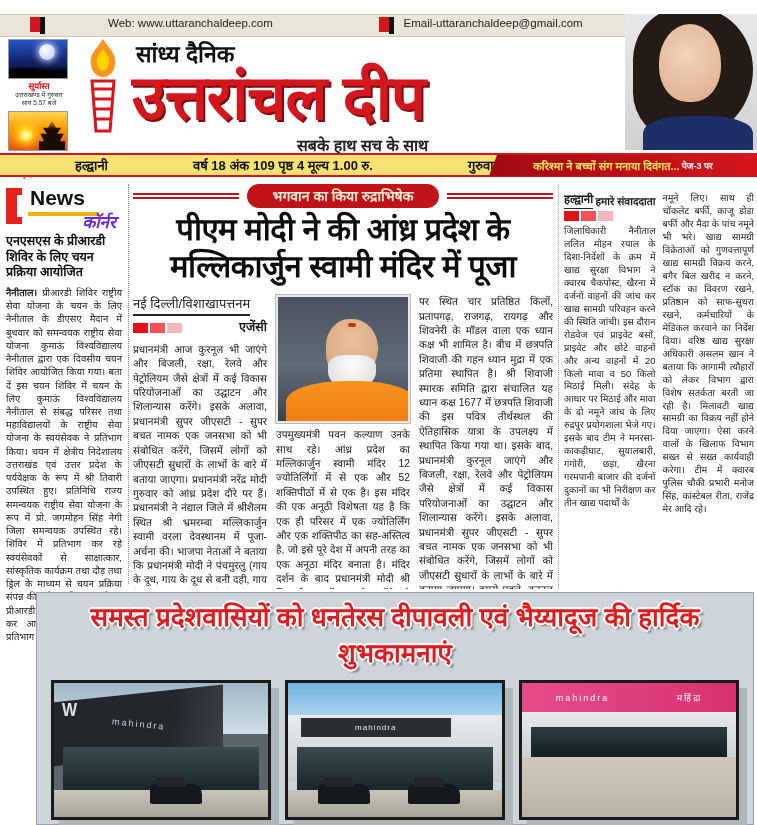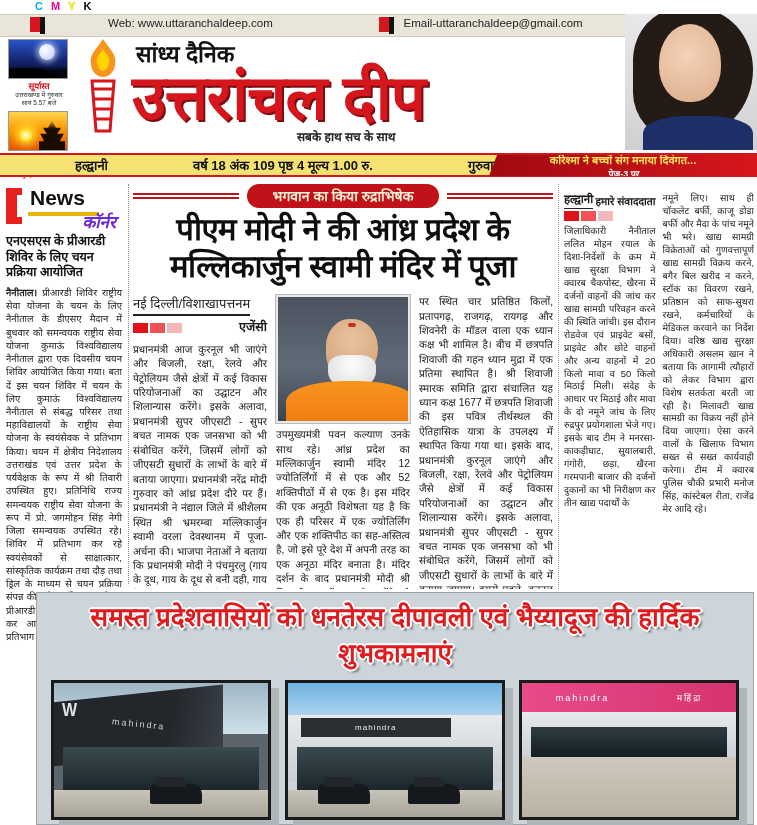--- a/index.html
+++ b/index.html
@@ -29,26 +29,26 @@
   .sunpic.moon .ground { position:absolute; bottom:0; left:0; width:100%; height:12px; background:radial-gradient(ellipse at 30% 120%, #000 60%, transparent 61%), linear-gradient(0deg, #01040f 55%, transparent); }
   .sunpic.rise { background:linear-gradient(180deg,#ffd54f 0%,#f90 45%,#e65100 100%); }
   .sunpic.rise .orb { position:absolute; left:10px; top:16px; width:14px; height:14px; border-radius:50%; background:radial-gradient(circle,#fffde7,#ffd600 70%); box-shadow:0 0 8px 3px rgba(255,235,59,.9); }
   .sunpic.rise .pagoda { position:absolute; right:2px; bottom:0; width:26px; height:30px; background:linear-gradient(0deg,#1a0d00 70%,transparent), conic-gradient(from 180deg at 50% 20%, #241000 30deg, transparent 31deg); clip-path:polygon(50% 0,65% 25%,85% 25%,70% 45%,95% 45%,80% 70%,100% 70%,100% 100%,0 100%,0 70%,20% 70%,5% 45%,30% 45%,15% 25%,35% 25%); }
   .sunlabel { color:#d6161d; font-weight:bold; font-size:8.5px; margin-top:1px; }
   .suncap { line-height:1.25; }
   .torch { position:absolute; left:80px; top:0px; width:46px; height:100px; }
   .brandblock { position:absolute; left:132px; top:0; width:490px; }
   .daily-type { font-size:23px; font-weight:bold; color:#111; margin-left:4px; }
   .paper-title { font-size:62px; font-weight:900; color:#d6161d; line-height:0.95; letter-spacing:-1px; text-shadow:2px 2px 0 #7a0d10; white-space:nowrap; }
-  .tagline { font-size:12px; font-weight:bold; color:#222; margin-top:0; margin-left:165px; }
+  .tagline { font-size:16px; font-weight:bold; color:#222; margin-top:6px; margin-left:165px; }
   .promo-photo { position:absolute; right:0; top:-23px; width:132px; height:136px; background:linear-gradient(180deg,#e8e8ea 0%,#dcdcde 60%,#cfcfd2 100%); overflow:hidden; }
   .hair { position:absolute; left:8px; top:-6px; width:120px; height:130px; border-radius:46% 54% 60% 40%; background:#241a16; }
   .face { position:absolute; left:34px; top:10px; width:62px; height:78px; border-radius:50% 50% 45% 45%; background:radial-gradient(circle at 45% 40%, #f3d3b8, #e0b393 80%); }
   .blouse { position:absolute; left:18px; bottom:-8px; width:110px; height:42px; border-radius:40% 40% 0 0; background:#1d2f66; }
-  .promo-strip { position:absolute; right:0; top:155px; width:268px; height:21px; background:linear-gradient(90deg,#a00a10,#d6161d); color:#ffe45c; font-size:11px; font-weight:bold; display:flex; align-items:center; justify-content:center; clip-path:polygon(8px 0,100% 0,100% 100%,0 100%); z-index:5;flex-direction:column; }
+  .promo-strip { position:absolute; right:0; top:155px; width:268px; height:21px; background:linear-gradient(90deg,#a00a10,#d6161d); color:#ffe45c; font-size:11px; font-weight:bold; display:flex; align-items:center; justify-content:center; clip-path:polygon(8px 0,100% 0,100% 100%,0 100%); z-index:5; }
   .promo-strip .pg { color:#fff; font-size:9px; margin-left:2px; }
 
   
   .datebar { position:absolute; top:153px; left:0; width:757px; height:24px; background:#f6e273; border-top:2px solid #d6161d; border-bottom:2px solid #d6161d; display:flex; align-items:center; font-weight:bold; font-size:13px; color:#111; }
   .datebar .city { margin-left:75px; }
   .datebar .issue { margin-left:85px; }
   .datebar .ddate { margin-left:95px; }
 
   
   .newscol { position:absolute; top:184px; left:4px; width:125px; height:400px; border-right:1px dotted #8a8a8a; padding:2px 6px 0 2px; }
@@ -110,26 +110,20 @@
   .ad-photo.p1 .mlogo { position:absolute; left:8px; top:18px; color:#dfe3e6; font-size:16px; font-weight:bold; transform:scaleY(1.2); }
   .ad-photo.p1 .mtext { position:absolute; left:58px; top:36px; color:#cfd4d8; font-size:9px; letter-spacing:2px; transform:rotate(6deg); }
   .ad-photo.p3 .pinkband { position:absolute; top:0; left:0; width:100%; height:22%; background:linear-gradient(90deg,#e84b8a,#d6336f); color:#fff; font-size:9px; letter-spacing:2px; display:flex; align-items:center; justify-content:space-around; }
   .ad-photo.p3 .concrete { position:absolute; bottom:0; left:0; width:100%; height:45%; background:linear-gradient(180deg,#cfc9bd,#b9b2a4); }
 </style>
 </head>
 <body>
 
 <div class="page">
 
-  <div class="cmyk">
-    <span class="c">C</span>
-    <span class="m">M</span>
-    <span class="y">Y</span>
-    <span class="k">K</span>
-  </div>
 
   <div class="contactbar">
     <div class="contact-half left">
       <span class="marker-red"></span>
       <span class="marker-black"></span>
       <span class="txt">Web: www.uttaranchaldeep.com</span>
     </div>
     <div class="contact-half right">
       <span class="marker-red"></span>
       <span class="marker-black"></span>

